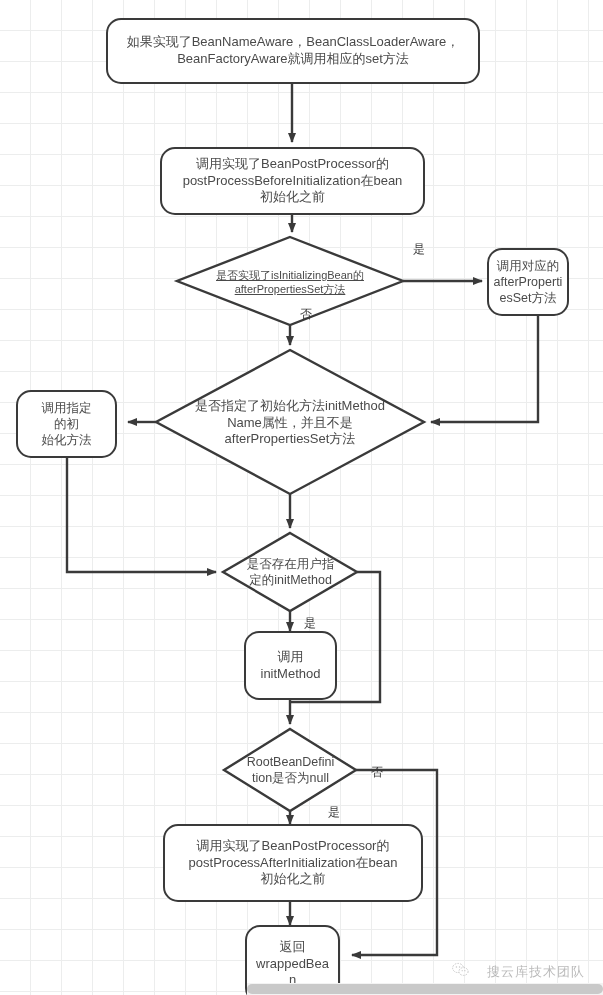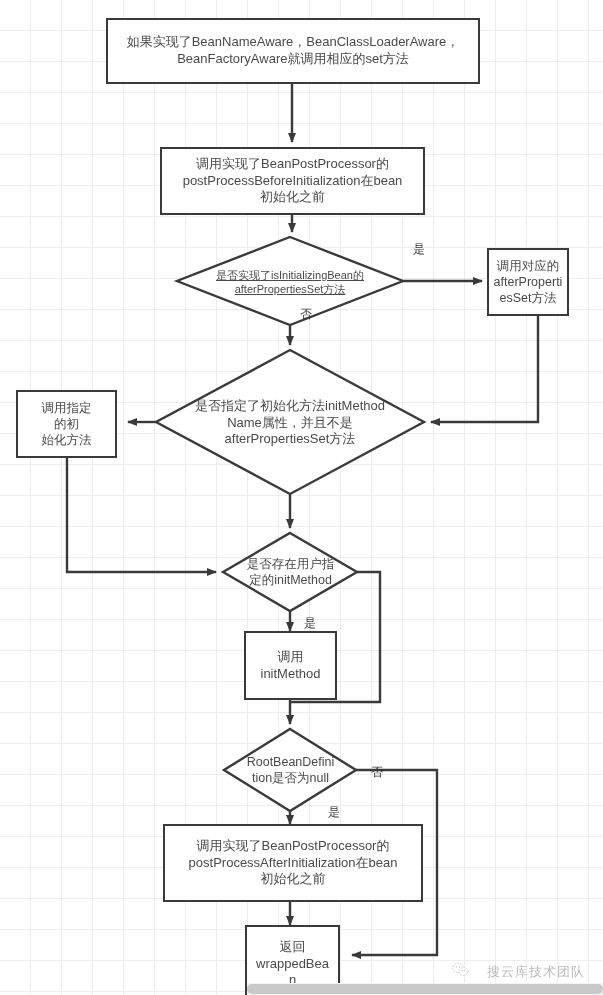--- a/index.html
+++ b/index.html
@@ -30,20 +30,21 @@
   .node {
     position: absolute;
     box-sizing: border-box;
     display: flex;
     align-items: center;
     justify-content: center;
     text-align: center;
     color: #4a4a4a;
     line-height: 1.28;
     white-space: pre-line;
+    border-radius: 15px;
   }
   .box {
     border: 2px solid #3a3a3a;
     background: #ffffff;
   }
   .diamond-label {
     color: #4a4a4a;
     text-align: center;
     line-height: 1.28;
     white-space: pre-line;

